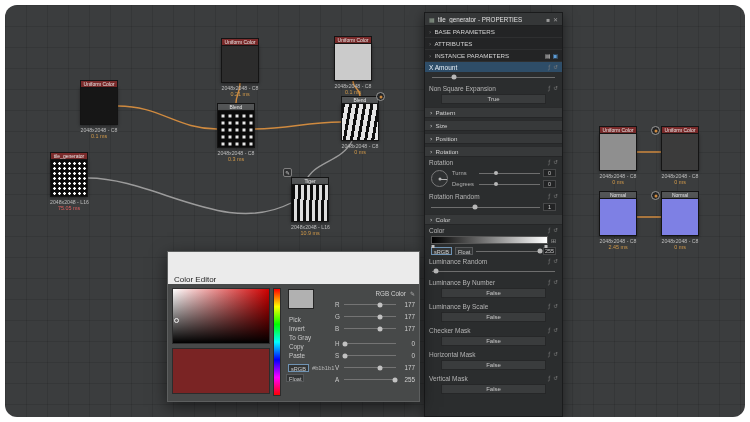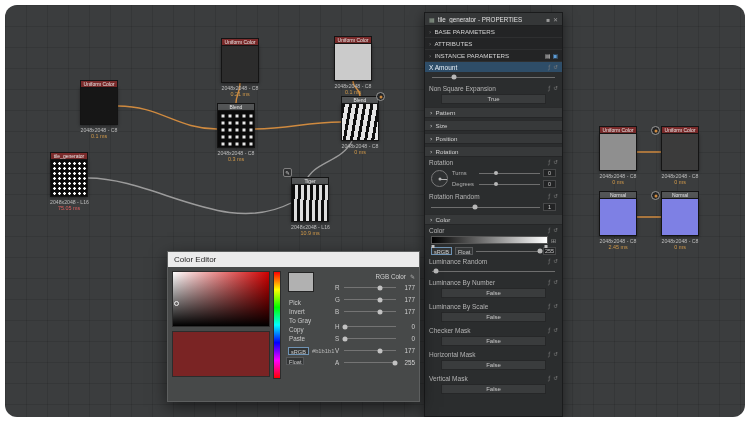--- a/index.html
+++ b/index.html
@@ -72,21 +72,21 @@
   .grad-row{display:flex;align-items:center;gap:3px;padding:1px 6px;}
   .grad{flex:1;height:8px;background:linear-gradient(to right,#000,#fff);border:1px solid #555;position:relative;}
   .gh{position:absolute;top:8px;width:3px;height:3px;background:#c0c0c0;transform:translateX(-50%);}
   .gicon{font-size:6px;color:#9a9a9a;}
   .chip{border:1px solid #56585a;background:#333536;padding:0 2px;height:8px;line-height:8px;font-size:5.6px;color:#cccccc;flex:none;}
   .chip-active{border-color:#6f93b4;}
 
   
   .ce{position:absolute;left:162px;top:246px;width:253px;height:151px;background:#474949;border:1px solid #5d5f5f;
     box-shadow:0 5px 16px rgba(0,0,0,.55);}
-  .ce-title{height:15px;background:#ebebeb;color:#1f1f1f;font-size:8px;display:flex;align-items:center;padding:0 6px;}
+  .ce-title{height:32px;background:#ebebeb;color:#1f1f1f;font-size:8px;display:flex;align-items:flex-end;padding:0 6px;}
   .ce-body{display:flex;gap:3px;padding:4px;height:131px;}
   .ce-left{width:98px;flex:none;}
   .sv{height:56px;background:linear-gradient(to top,#000,rgba(0,0,0,0)),linear-gradient(to right,#fff,#d00000);position:relative;border:1px solid #2c2c2c;}
   .cross{position:absolute;left:1px;top:29px;width:5px;height:5px;border:1px solid #f0f0f0;border-radius:50%;}
   .preview{height:46px;margin-top:4px;background:#7a2424;border:1px solid #2c2c2c;}
   .hue{width:8px;height:108px;flex:none;border:1px solid #2c2c2c;
     background:linear-gradient(to bottom,#f00,#ff0,#0f0,#0ff,#00f,#f0f,#f00);}
   .ce-mid{width:48px;flex:none;display:flex;flex-direction:column;font-size:6.3px;color:#c8c8c8;}
   .swatch{width:26px;height:20px;background:#b1b1b1;border:1px solid #242424;margin:1px 0 6px 4px;}
   .act{height:9px;display:flex;align-items:center;padding-left:5px;color:#c8c8c8;}

